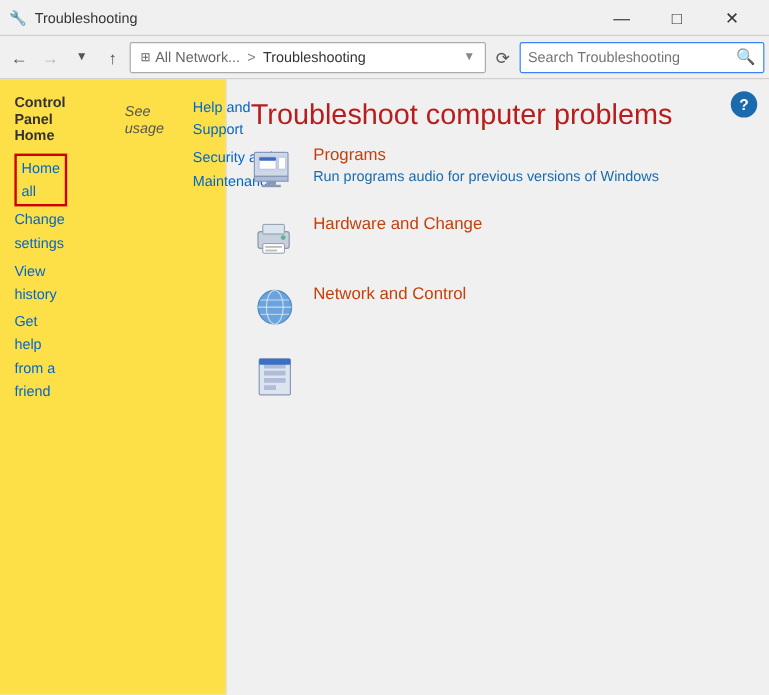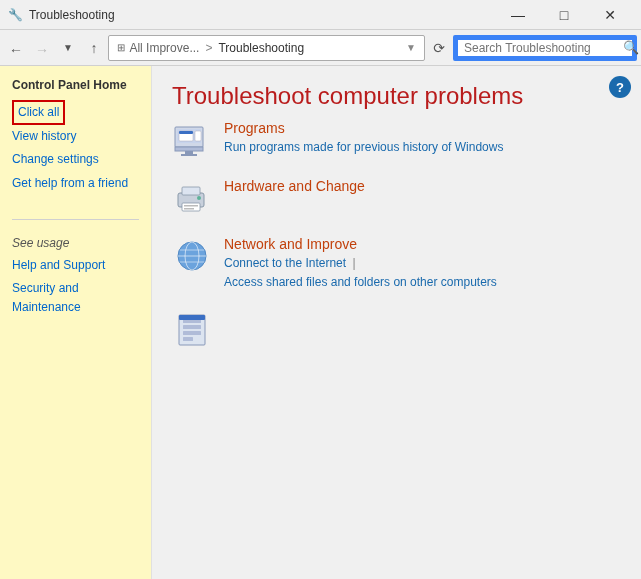--- a/index.html
+++ b/index.html
@@ -37,35 +37,35 @@
     }
     .address-box .breadcrumb-icon { font-size: 10px; color: #666; }
     .address-sep { color: #888; margin: 0 2px; }
     .address-dropdown { margin-left: auto; color: #888; font-size: 10px; cursor: pointer; }
     .refresh-btn {
       width: 24px; height: 24px; border: none; background: transparent;
       cursor: pointer; border-radius: 3px; display: flex; align-items: center; justify-content: center;
       font-size: 14px; color: #555;
     }
     .search-box {
-      width: 184px; height: 26px; border: 5px solid #3b82f6; background: white;
+      width: 204px; height: 26px; border: 1px solid #3b82f6; background: white;
       display: flex; align-items: center; padding: 0 6px; border-radius: 2px; gap: 4px;
     }
     .search-input {
       border: none; outline: none; font-size: 12px; color: #999; background: transparent; flex: 1;
     }
     .search-icon { color: #888; font-size: 13px; }
 
     
     .main { display: flex; height: calc(579px - 66px); }
 
     
     .sidebar {
-      width: 152px; background: #fef9c3; border-right: 1px solid #e0e0e0;
-      padding: 12px 0; display: flex; flex-direction: column;
+      width: 189px; background: #fde047; border-right: 1px solid #e0e0e0;
+      padding: 12px 0; display: flex; flex-direction: row;
     }
     .sidebar-section { padding: 0 12px 16px; }
     .sidebar-title { font-size: 12px; font-weight: 600; color: #333; margin-bottom: 8px; }
     .sidebar-link {
       display: block; font-size: 12px; color: #0066cc; text-decoration: none;
       padding: 2px 0; cursor: pointer; line-height: 1.6;
     }
     .sidebar-link.highlighted {
       border: 2px solid #cc0000; padding: 1px 4px; display: inline-block;
     }
@@ -113,40 +113,40 @@
   </div>
 </div>
 
 <div class="addressbar">
   <button class="nav-btn">←</button>
   <button class="nav-btn disabled">→</button>
   <button class="nav-btn" style="font-size:10px;">▼</button>
   <button class="nav-btn">↑</button>
   <div class="address-box">
     <span class="breadcrumb-icon">⊞</span>
-    <span style="color:#666;">All Improve...</span>
+    <span style="color:#666;">All Network...</span>
     <span class="address-sep">&gt;</span>
     <span style="color:#333;">Troubleshooting</span>
     <span class="address-dropdown">▼</span>
   </div>
   <button class="refresh-btn">⟳</button>
   <div class="search-box">
     <input class="search-input" type="text" placeholder="Search Troubleshooting" style="">
     <span class="search-icon">🔍</span>
   </div>
 </div>
 
 <div class="main">
 
   <div class="sidebar">
     <div class="sidebar-section">
       <div class="sidebar-title">Control Panel Home</div>
-      <a class="sidebar-link highlighted">Click all</a><br>
+      <a class="sidebar-link highlighted">Home all</a><br>
+      <a class="sidebar-link">Change settings</a>
       <a class="sidebar-link">View history</a>
-      <a class="sidebar-link">Change settings</a>
       <a class="sidebar-link">Get help from a friend</a>
     </div>
     <hr class="sidebar-divider">
     <div class="see-also">See usage</div>
     <div class="sidebar-section">
       <a class="sidebar-link">Help and Support</a>
       <a class="sidebar-link">Security and Maintenance</a>
     </div>
   </div>
 
@@ -164,21 +164,21 @@
           <rect x="8" y="33" width="16" height="2" fill="#8898b8"></rect>
 
           <rect x="6" y="10" width="14" height="10" rx="1" fill="white" stroke="#aab" stroke-width="0.5"></rect>
           <rect x="6" y="10" width="14" height="3" fill="#3a6fc4" rx="1"></rect>
           <rect x="22" y="10" width="6" height="10" rx="1" fill="white" stroke="#aab" stroke-width="0.5"></rect>
         </svg>
       </div>
       <div class="cat-info">
         <a class="cat-title">Programs</a>
         <div class="cat-links">
-          <a>Run programs made for previous history of Windows</a>
+          <a>Run programs audio for previous versions of Windows</a>
         </div>
       </div>
     </div>
 
     <div class="category">
       <div class="cat-icon">
         <svg viewBox="0 0 38 38" xmlns="http://www.w3.org/2000/svg">
 
           <rect x="5" y="14" width="26" height="14" rx="2" fill="#c8d0dc" stroke="#8898a8" stroke-width="1"></rect>
           <rect x="9" y="8" width="18" height="8" rx="1" fill="#dce4f0" stroke="#8898a8" stroke-width="0.8"></rect>
@@ -197,27 +197,21 @@
       <div class="cat-icon">
         <svg viewBox="0 0 38 38" xmlns="http://www.w3.org/2000/svg">
           <circle cx="19" cy="19" r="14" fill="#4a90d9" opacity="0.8" stroke="#2a70b9" stroke-width="1"></circle>
           <ellipse cx="19" cy="19" rx="7" ry="14" fill="none" stroke="white" stroke-width="1" opacity="0.6"></ellipse>
           <line x1="5" y1="19" x2="33" y2="19" stroke="white" stroke-width="1" opacity="0.6"></line>
           <line x1="7" y1="13" x2="31" y2="13" stroke="white" stroke-width="1" opacity="0.5"></line>
           <line x1="7" y1="25" x2="31" y2="25" stroke="white" stroke-width="1" opacity="0.5"></line>
         </svg>
       </div>
       <div class="cat-info">
-        <a class="cat-title">Network and Improve</a>
-        <div class="cat-links">
-          <a>Connect to the Internet</a>
-          <span class="sep"> |</span>
-          <br>
-          <a>Access shared files and folders on other computers</a>
-        </div>
+        <a class="cat-title">Network and Control</a>
       </div>
     </div>
 
     <div class="category">
       <div class="cat-icon">
         <svg viewBox="0 0 38 38" xmlns="http://www.w3.org/2000/svg">
           <rect x="6" y="4" width="26" height="30" rx="1" fill="#dce4f0" stroke="#8898b8" stroke-width="1"></rect>
           <rect x="10" y="8" width="18" height="4" rx="0.5" fill="#b0bcd8"></rect>
           <rect x="10" y="14" width="18" height="4" rx="0.5" fill="#b0bcd8"></rect>
           <rect x="10" y="20" width="18" height="4" rx="0.5" fill="#b0bcd8"></rect>

